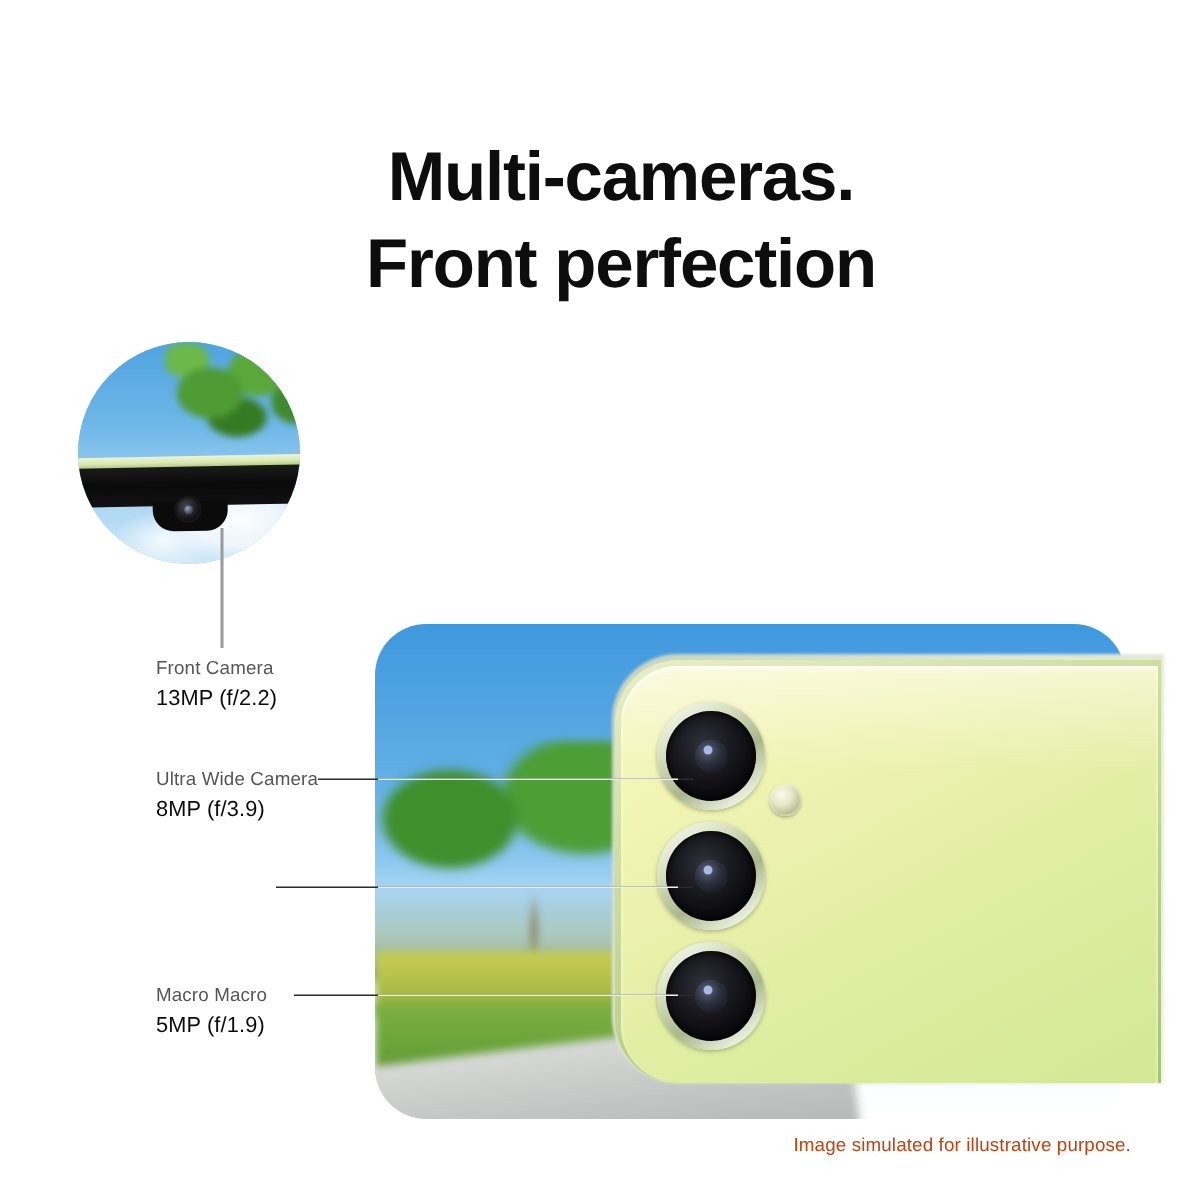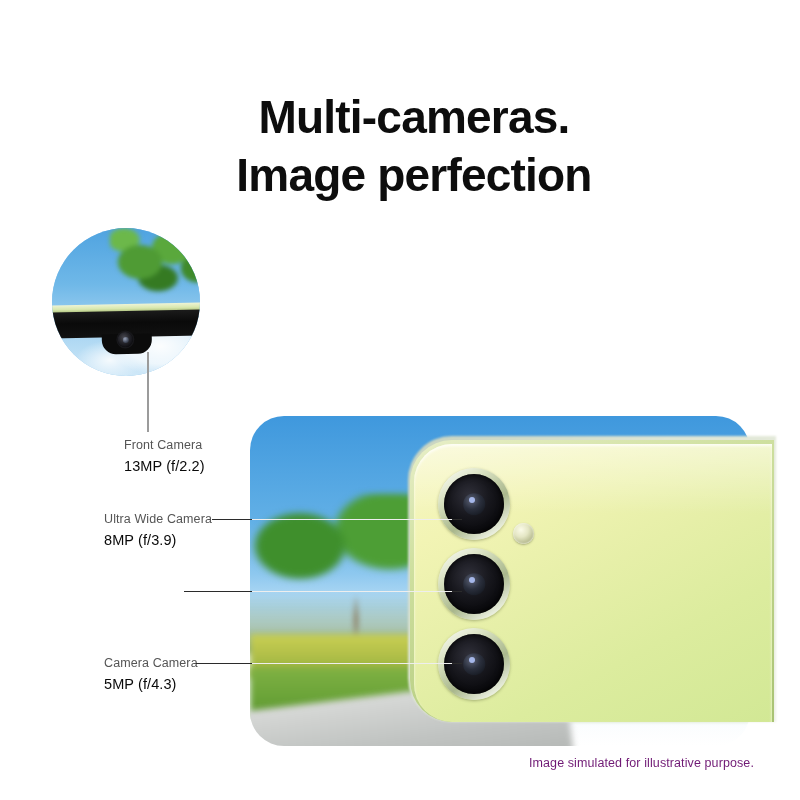--- a/index.html
+++ b/index.html
@@ -147,21 +147,21 @@
   .spec .value {
     font-size: 14.5px;
     font-weight: 400;
     color: #0a0a0a;
     letter-spacing: 0.1px;
     white-space: nowrap;
     margin-top: 5px;
     line-height: 1.2;
   }
 
-  .spec-front     { left: 104px; top: 438px; margin-left: 20px; }
+  .spec-front     { left: 104px; top: 438px; }
   .spec-ultrawide { left: 104px; top: 512px; }
   .spec-main      { left: 104px; top: 584px; }
   .spec-macro     { left: 104px; top: 656px; }
 
   
   .leader {
     position: absolute;
     height: 1.2px;
     background: #2b2b2b;
     z-index: 6;
@@ -334,33 +334,33 @@
     background: radial-gradient(circle at 38% 32%, #fbfbe8 0%, #e4e6c4 38%, #b9bd92 70%, #d9dcbb 100%);
     box-shadow: 0 1px 2px rgba(100,105,70,0.5), inset 0 0 2px rgba(255,255,255,0.9);
   }
 
   
   .footer-note {
     position: absolute;
     right: 46px;
     bottom: 30px;
     font-size: 12.5px;
-    color: #701a75;
+    color: #c2410c;
     letter-spacing: 0.1px;
     white-space: nowrap;
   }
 </style>
 </head>
 <body>
 
 <div class="stage">
 
   <div class="headline">
     <span class="l1">Multi-cameras.</span>
-    <span class="l2">Image perfection</span>
+    <span class="l2">Front perfection</span>
   </div>
 
   <div class="inset-circle">
     <div class="inset-sky"></div>
     <div class="inset-trees"></div>
     <div class="inset-phone">
       <div class="inset-frame"></div>
       <div class="inset-bezel"></div>
       <div class="inset-notch"></div>
       <div class="inset-lenshole"></div>
@@ -422,19 +422,19 @@
     <div class="value">13MP (f/2.2)</div>
   </div>
 
   <div class="spec spec-ultrawide">
     <div class="title">Ultra Wide Camera</div>
     <div class="value">8MP (f/3.9)</div>
   </div>
 
 
   <div class="spec spec-macro">
-    <div class="title">Camera Camera</div>
-    <div class="value">5MP (f/4.3)</div>
+    <div class="title">Macro Macro</div>
+    <div class="value">5MP (f/1.9)</div>
   </div>
 
   <div class="footer-note">Image simulated for illustrative purpose.</div>
 
 </div>
 
 </body></html>

